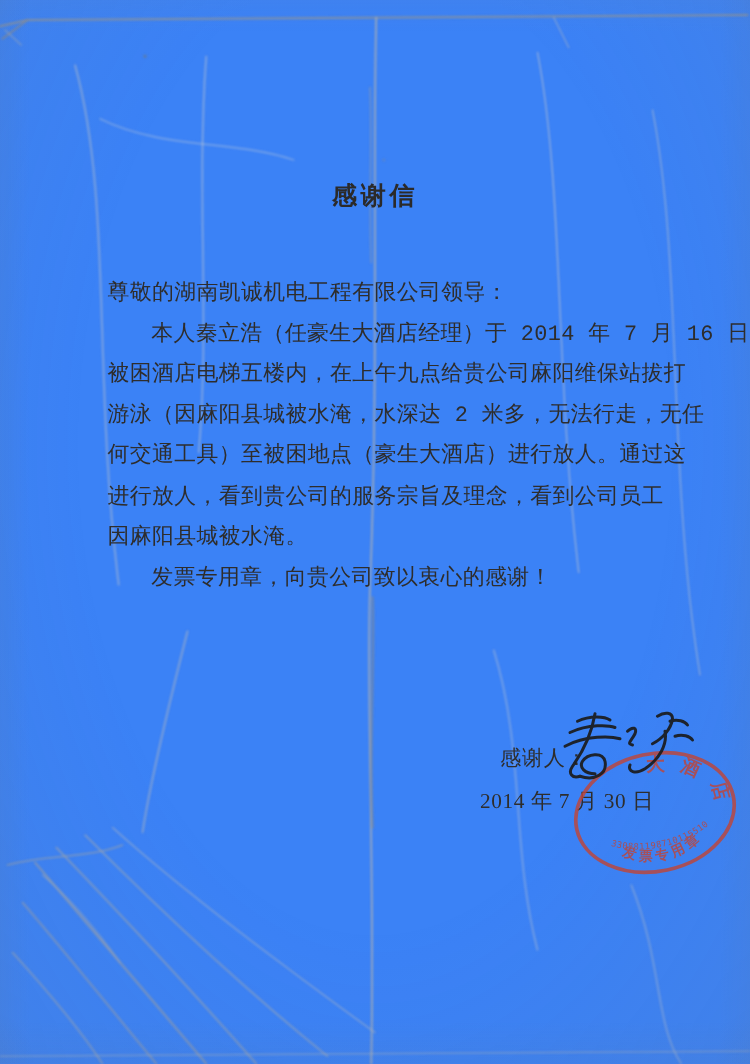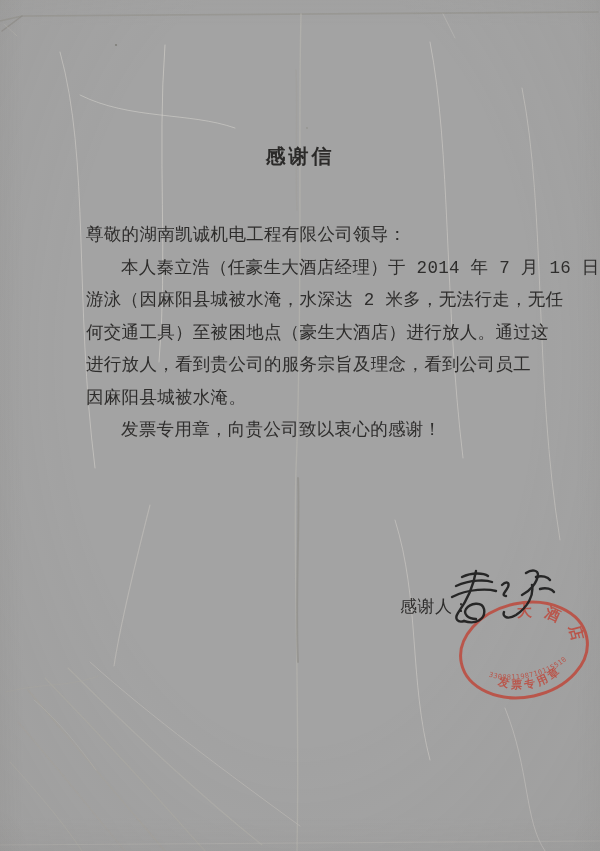--- a/index.html
+++ b/index.html
@@ -1,18 +1,18 @@
 <!DOCTYPE html>
 <html><head>
 <meta charset="utf-8">
 <style>
   html,body{margin:0;padding:0;background:#e9e8e6;}
   .page{
     position:relative;width:600px;height:851px;margin:0 auto;
-    background:#a3a3a3;overflow:hidden;
+    background:#3b82f6;overflow:hidden;
     font-family:"Liberation Serif","DejaVu Serif",serif;
     color:#2e2d2c;
   }
   .shade{
     position:absolute;inset:0;pointer-events:none;
     background:
       radial-gradient(ellipse at 50% 42%, rgba(255,255,255,0) 55%, rgba(125,122,118,0.09) 100%),
       linear-gradient(90deg, rgba(110,108,104,0.07) 0%, rgba(0,0,0,0) 4%, rgba(0,0,0,0) 96%, rgba(110,108,104,0.06) 100%),
       linear-gradient(0deg, rgba(110,108,104,0.06) 0%, rgba(0,0,0,0) 4%),
       linear-gradient(180deg, rgba(140,138,134,0.05) 0%, rgba(0,0,0,0) 3%);
@@ -92,28 +92,30 @@
     </g>
   </svg>
 
   <div class="shade"></div>
 
   <div class="title">感谢信</div>
 
   <div class="body">
     <div class="line">尊敬的湖南凯诚机电工程有限公司领导：</div>
     <div class="line indent">本人秦立浩（任豪生大酒店经理）于 2014 年 7 月 16 日</div>
+    <div class="line">被困酒店电梯五楼内，在上午九点给贵公司麻阳维保站拔打</div>
     <div class="line">游泳（因麻阳县城被水淹，水深达 2 米多，无法行走，无任</div>
     <div class="line">何交通工具）至被困地点（豪生大酒店）进行放人。通过这</div>
     <div class="line">进行放人，看到贵公司的服务宗旨及理念，看到公司员工</div>
     <div class="line">因麻阳县城被水淹。</div>
     <div class="line indent">发票专用章，向贵公司致以衷心的感谢！</div>
   </div>
 
   <div class="sig-label">感谢人：</div>
+  <div class="date">2014 年 7 月 30 日</div>
 
   <div class="stamp">
     <svg width="144" height="106" viewBox="0 0 144 106">
       <defs>
         <path id="topTextArc" d="M 22,54 A 50,34 0 0 1 122,54"></path>
         <path id="numArc" d="M 16,50 A 56,31 0 0 0 128,50"></path>
         <path id="botArc" d="M 22,50 A 50,41 0 0 0 122,50"></path>
       </defs>
       <g opacity="0.82">
         <ellipse cx="72" cy="53" rx="64" ry="47" fill="none" stroke="#bf4639" stroke-width="3"></ellipse>

